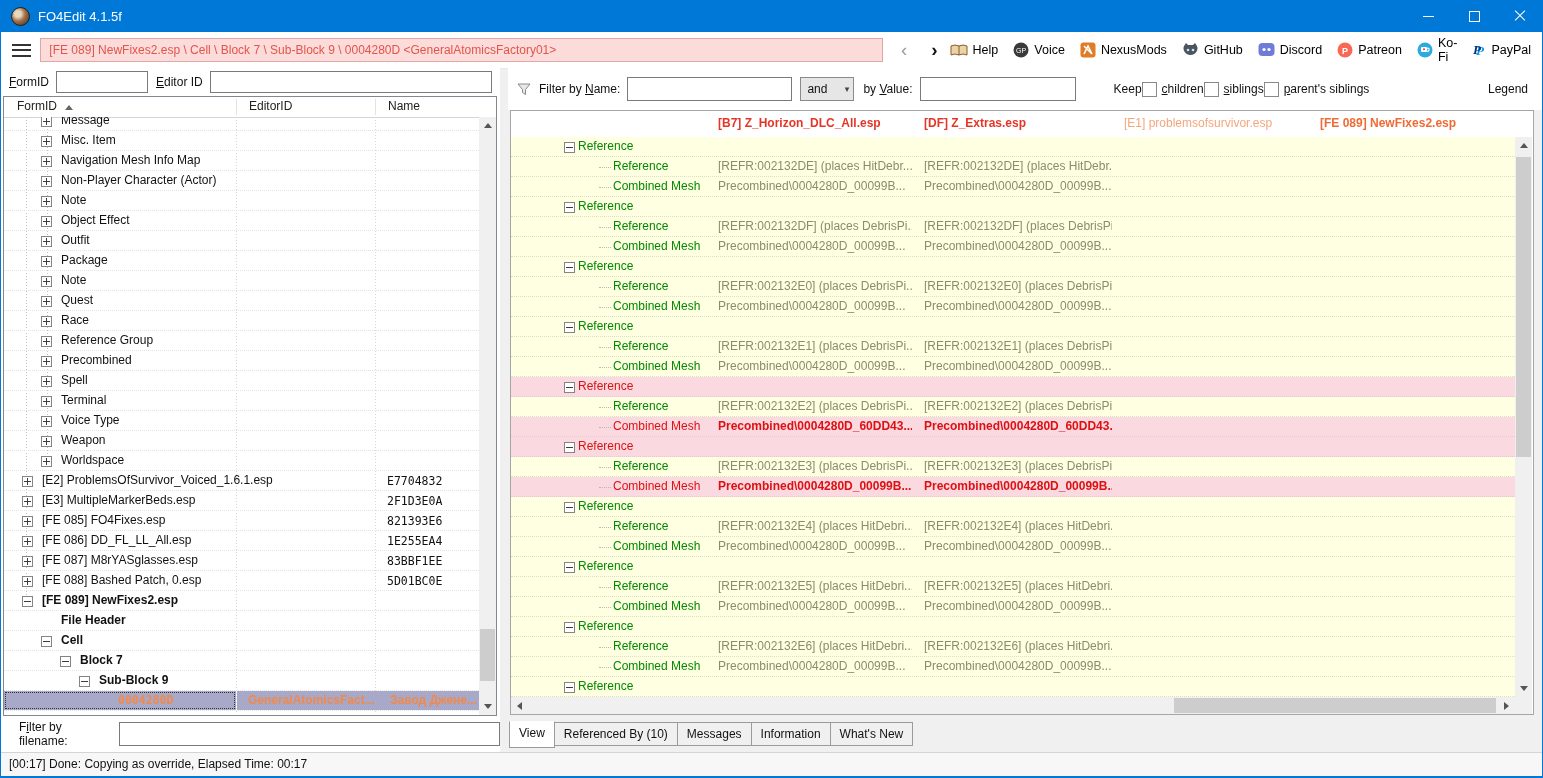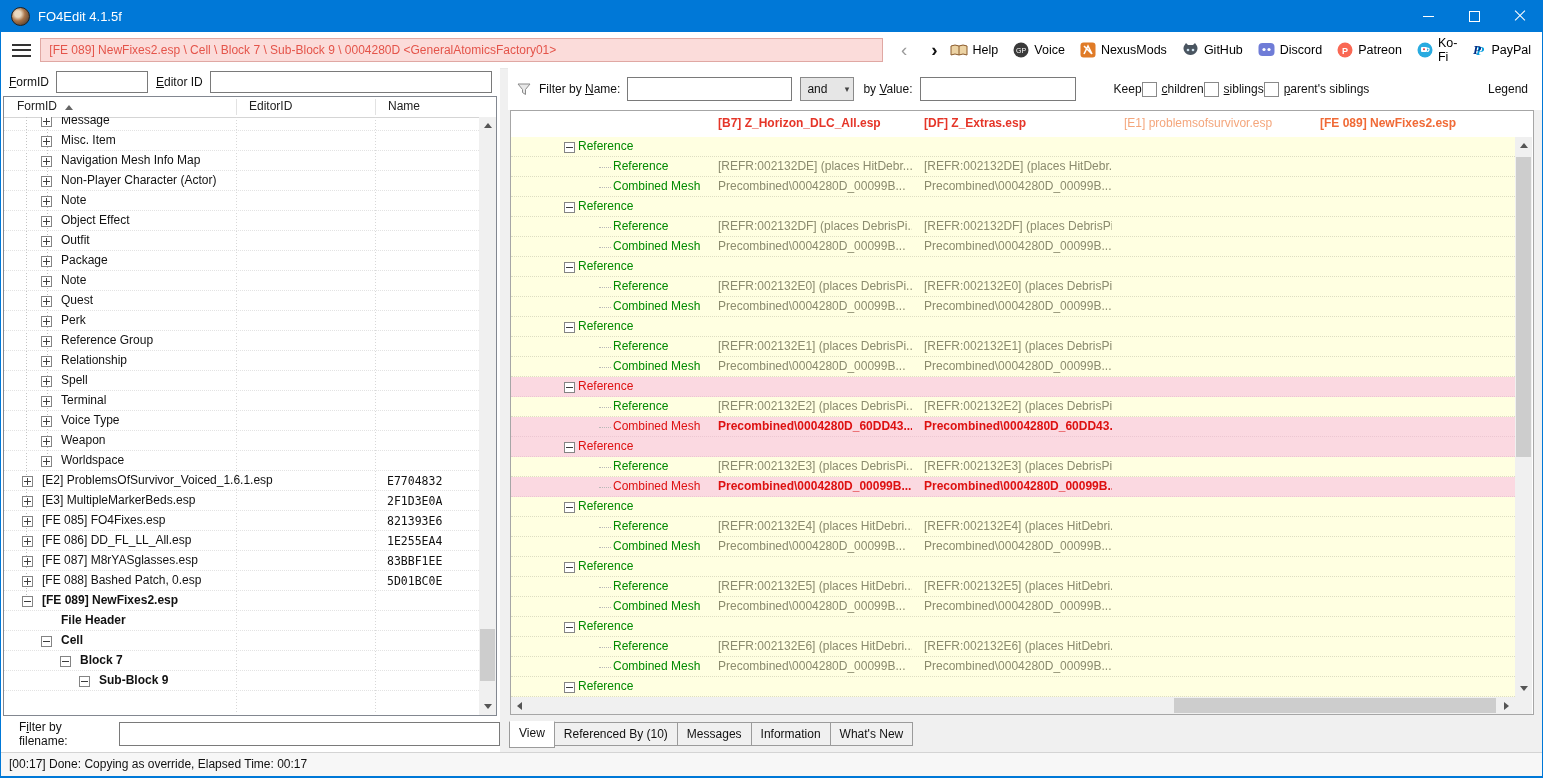--- a/index.html
+++ b/index.html
@@ -287,29 +287,29 @@
         <div class="trow" style="top: 154px;">
           <span class="ebox plus" style="left: 37px;"></span>
           <span class="tlabel" style="left: 57px;">Note</span>
         </div>
         <div class="trow" style="top: 174px;">
           <span class="ebox plus" style="left: 37px;"></span>
           <span class="tlabel" style="left: 57px;">Quest</span>
         </div>
         <div class="trow" style="top: 194px;">
           <span class="ebox plus" style="left: 37px;"></span>
-          <span class="tlabel" style="left: 57px;">Perk</span>
+          <span class="tlabel" style="left: 57px;">Race</span>
         </div>
         <div class="trow" style="top: 214px;">
           <span class="ebox plus" style="left: 37px;"></span>
           <span class="tlabel" style="left: 57px;">Reference Group</span>
         </div>
         <div class="trow" style="top: 234px;">
           <span class="ebox plus" style="left: 37px;"></span>
-          <span class="tlabel" style="left: 57px;">Relationship</span>
+          <span class="tlabel" style="left: 57px;">Precombined</span>
         </div>
         <div class="trow" style="top: 254px;">
           <span class="ebox plus" style="left: 37px;"></span>
           <span class="tlabel" style="left: 57px;">Spell</span>
         </div>
         <div class="trow" style="top: 274px;">
           <span class="ebox plus" style="left: 37px;"></span>
           <span class="tlabel" style="left: 57px;">Terminal</span>
         </div>
         <div class="trow" style="top: 294px;">
@@ -365,20 +365,25 @@
           <span class="ebox minus" style="left: 37px;"></span>
           <span class="tlabel b" style="left: 57px;">Cell</span>
         </div>
         <div class="trow" style="top: 534px;">
           <span class="ebox minus" style="left: 56px;"></span>
           <span class="tlabel b" style="left: 76px;">Block 7</span>
         </div>
         <div class="trow" style="top: 554px;">
           <span class="ebox minus" style="left: 75px;"></span>
           <span class="tlabel b" style="left: 95px;">Sub-Block 9</span>
+        </div>
+        <div class="trow" style="top: 574px;">
+          <div class="selcell focus" style="left: 0px; width: 232px;"><span class="mono" style="margin-left: 114px;">0004280D</span></div>
+          <div class="selcell" style="left: 233px; width: 137px; padding-left: 11px;">GeneralAtomicsFact...</div>
+          <div class="selcell" style="left: 371px; width: 104px; padding-left: 15px;">Завод Джене...</div>
         </div>
       </div>
     <div class="sb" style="right:0;top:20px;bottom:0;width:17px;">
       <div class="arrow" style="top:0;">
           <div class="tri up"></div>
         </div>
       <div class="thumb" style="left:1px;width:15px;top:512px;height:52px;"></div>
       <div class="arrow" style="bottom:0;">
           <div class="tri down"></div>
         </div>

